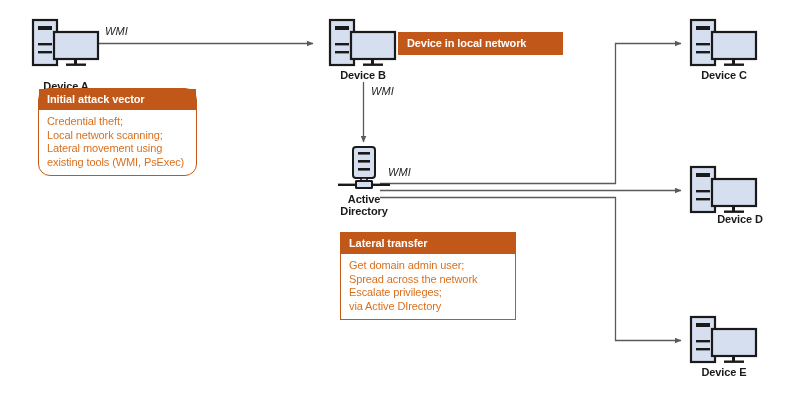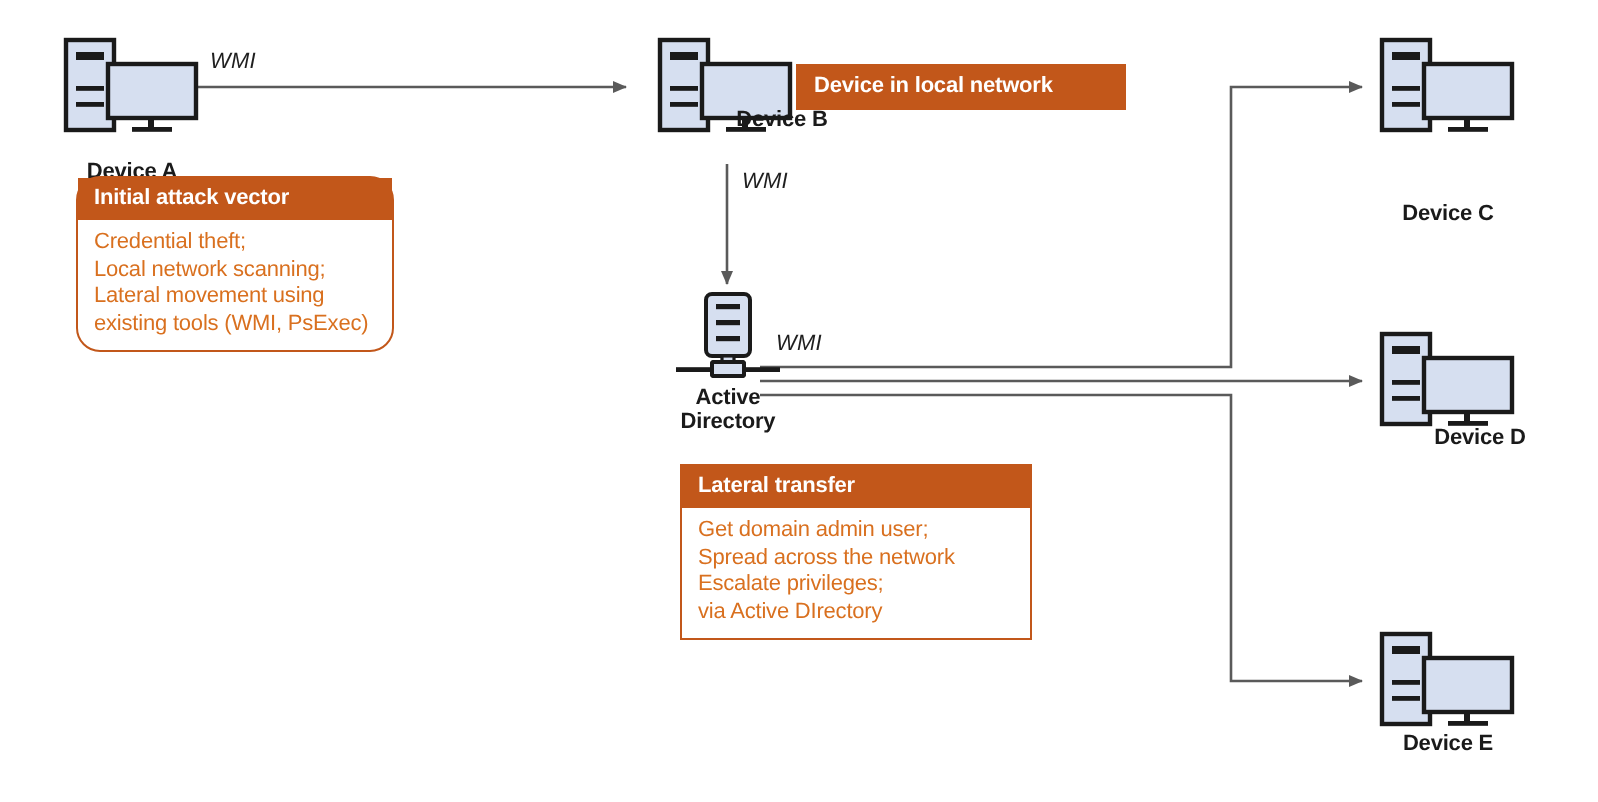--- a/index.html
+++ b/index.html
@@ -133,21 +133,21 @@
   <div class="node" style="left:327px; top:18px; width:72px; height:64px;">
     <svg width="72" height="50" viewBox="0 0 72 50" xmlns="http://www.w3.org/2000/svg">
       <rect x="3" y="2" width="24" height="45" fill="#d6dff0" stroke="#1a1a1a" stroke-width="2.2"></rect>
       <rect x="8" y="8" width="14" height="4" fill="#1a1a1a"></rect>
       <rect x="8" y="25" width="14" height="2.4" fill="#1a1a1a"></rect>
       <rect x="8" y="33" width="14" height="2.4" fill="#1a1a1a"></rect>
       <rect x="24" y="14" width="44" height="27" fill="#d6dff0" stroke="#1a1a1a" stroke-width="2.2"></rect>
       <rect x="44" y="41" width="3" height="5" fill="#1a1a1a"></rect>
       <rect x="36" y="45.5" width="20" height="2.4" fill="#1a1a1a"></rect>
     </svg>
-    <div class="node-label" style="top:36px;margin-left:28px;">Device B</div>
+    <div class="node-label" style="top:51px;">Device B</div>
   </div>
 
   <div class="node" style="left:334px; top:146px; width:60px; height:72px;">
     <svg width="60" height="46" viewBox="0 0 60 46" xmlns="http://www.w3.org/2000/svg">
       <rect x="19" y="1" width="22" height="31" rx="3" ry="3" fill="#d6dff0" stroke="#1a1a1a" stroke-width="2"></rect>
       <rect x="24" y="6" width="12" height="2.6" fill="#1a1a1a"></rect>
       <rect x="24" y="14" width="12" height="2.6" fill="#1a1a1a"></rect>
       <rect x="24" y="22" width="12" height="2.6" fill="#1a1a1a"></rect>
       <rect x="27" y="32" width="6" height="4" fill="#d6dff0" stroke="#1a1a1a" stroke-width="1.6"></rect>
       <rect x="22" y="35" width="16" height="7" rx="1" ry="1" fill="#d6dff0" stroke="#1a1a1a" stroke-width="2"></rect>
@@ -163,21 +163,21 @@
   <div class="node" style="left:688px; top:18px; width:72px; height:64px;">
     <svg width="72" height="50" viewBox="0 0 72 50" xmlns="http://www.w3.org/2000/svg">
       <rect x="3" y="2" width="24" height="45" fill="#d6dff0" stroke="#1a1a1a" stroke-width="2.2"></rect>
       <rect x="8" y="8" width="14" height="4" fill="#1a1a1a"></rect>
       <rect x="8" y="25" width="14" height="2.4" fill="#1a1a1a"></rect>
       <rect x="8" y="33" width="14" height="2.4" fill="#1a1a1a"></rect>
       <rect x="24" y="14" width="44" height="27" fill="#d6dff0" stroke="#1a1a1a" stroke-width="2.2"></rect>
       <rect x="44" y="41" width="3" height="5" fill="#1a1a1a"></rect>
       <rect x="36" y="45.5" width="20" height="2.4" fill="#1a1a1a"></rect>
     </svg>
-    <div class="node-label" style="top:51px;margin-top:32px;">Device C</div>
+    <div class="node-label" style="top:51px;">Device C</div>
   </div>
 
   <div class="node" style="left:688px; top:165px; width:72px; height:64px;">
     <svg width="72" height="50" viewBox="0 0 72 50" xmlns="http://www.w3.org/2000/svg">
       <rect x="3" y="2" width="24" height="45" fill="#d6dff0" stroke="#1a1a1a" stroke-width="2.2"></rect>
       <rect x="8" y="8" width="14" height="4" fill="#1a1a1a"></rect>
       <rect x="8" y="25" width="14" height="2.4" fill="#1a1a1a"></rect>
       <rect x="8" y="33" width="14" height="2.4" fill="#1a1a1a"></rect>
       <rect x="24" y="14" width="44" height="27" fill="#d6dff0" stroke="#1a1a1a" stroke-width="2.2"></rect>
       <rect x="44" y="41" width="3" height="5" fill="#1a1a1a"></rect>

